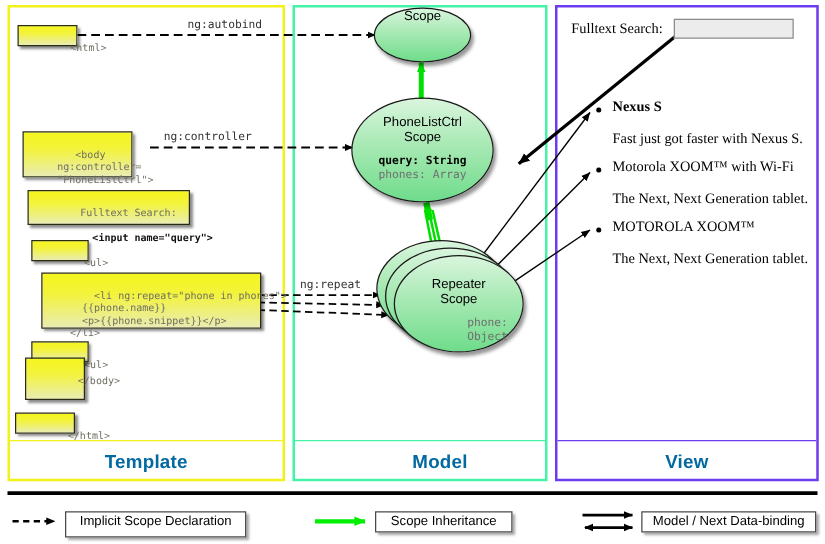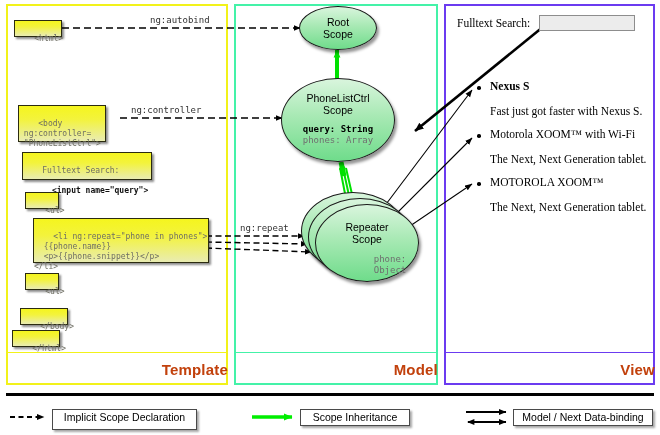--- a/index.html
+++ b/index.html
@@ -9,31 +9,31 @@
 
   
   .col{position:absolute;box-sizing:border-box;background:#fff;}
   .col-template{left:6px;  top:4px; width:222px; height:381px;
                 border:2px solid #f2f21a;}
   .col-model   {left:234px;top:4px; width:204px; height:381px;
                 border:2px solid #44f2a8;}
   .col-view    {left:444px;top:4px; width:211px; height:381px;
                 border:2px solid #6b3bf0;}
 
-  .col-label{position:absolute;width:100%;text-align:right;
-             font-size:15px;font-weight:700;color:#c2410c;letter-spacing:.2px;}
+  .col-label{position:absolute;width:100%;text-align:center;
+             font-size:15px;font-weight:700;color:#0369a1;letter-spacing:.2px;}
 
   
   .ybox{position:absolute;box-sizing:border-box;
         border:1px solid #2b2b10;
         background:linear-gradient(180deg,#f5f51e 0%,#f3f33c 38%,#e9ecb2 100%);
         box-shadow:2px 2px 2px rgba(0,0,0,.45);
         font-family:"DejaVu Sans Mono","Liberation Mono",monospace;
         font-size:8px;line-height:10px;color:#6e6e63;
-        padding:3px 0;white-space:pre;}
+        padding:3px 22px;white-space:pre;}
   .ybox b{color:#111;font-weight:700;}
 
   
   .scope{position:absolute;box-sizing:border-box;
          border:1.6px solid #1a1a1a;border-radius:50%;
          background:linear-gradient(180deg,#d9f5dd 0%,#a8e9b4 45%,#6fdc8b 100%);
          box-shadow:2px 3px 3px rgba(0,0,0,.42);
          text-align:center;color:#000;}
   .scope .ttl{font-family:"Liberation Sans",sans-serif;font-size:10.5px;
               line-height:12px;font-weight:400;}
@@ -70,21 +70,21 @@
 
   <div class="col col-template"></div>
   <div class="col col-model"></div>
   <div class="col col-view"></div>
 
   <div style="position:absolute;left:8px;top:352px;width:218px;height:0;border-top:1.5px solid #f2f21a;"></div>
   <div style="position:absolute;left:236px;top:352px;width:200px;height:0;border-top:1.5px solid #44f2a8;"></div>
   <div style="position:absolute;left:446px;top:352px;width:207px;height:0;border-top:1.5px solid #6b3bf0;"></div>
 
   <div class="col-label" style="left:6px;top:361px;width:222px;">Template</div>
-  <div class="col-label" style="left:234px;top:361px;width:204px;">Model</div>
+  <div class="col-label" style="left:234px;top:361px;width:204px;padding-left:16px;">Model</div>
   <div class="col-label" style="left:444px;top:361px;width:211px;">View</div>
 
   <svg class="ov under" viewBox="0 0 660 435" xmlns="http://www.w3.org/2000/svg">
     <defs>
       <marker id="arrBlk" markerWidth="7" markerHeight="7" refX="6" refY="3.2" orient="auto" markerUnits="userSpaceOnUse">
         <path d="M0,0.4 L6.6,3.2 L0,6 z" fill="#000"></path>
       </marker>
       <marker id="arrThin" markerWidth="8" markerHeight="8" refX="7" refY="3.4" orient="auto" markerUnits="userSpaceOnUse">
         <path d="M0,0.5 L7.4,3.4 L0,6.3 z" fill="#000"></path>
       </marker>
@@ -159,30 +159,29 @@
     <span>&lt;li ng:repeat="phone in phones"&gt;
   {{phone.name}}
   &lt;p&gt;{{phone.snippet}}&lt;/p&gt;
 &lt;/li&gt;</span>
   </div>
 
   <div class="ybox" style="left:25px;top:273px;width:34px;height:17px;">
     <span>&lt;ul&gt;</span>
   </div>
 
-  <div class="ybox" style="left:20px;top:308px;width:48px;height:17px;">
+  <div class="ybox" style="left:20px;top:286px;width:48px;height:34px;">
     <span>&lt;/body&gt;</span>
   </div>
 
   <div class="ybox" style="left:12px;top:330px;width:48px;height:17px;">
     <span>&lt;/html&gt;</span>
   </div>
 
   <div class="scope" style="left:299px;top:6px;width:78px;height:44px;">
-    <div class="ttl" style="padding-top:9px;">Root</div>
     <div class="ttl">Scope</div>
   </div>
 
   <div class="scope" style="left:281px;top:78px;width:114px;height:84px;">
     <div class="ttl" style="padding-top:13px;">PhoneListCtrl</div>
     <div class="ttl">Scope</div>
     <div class="fld" style="margin-top:8px;">
       <b>query: String</b>
     </div>
     <div class="fld">

